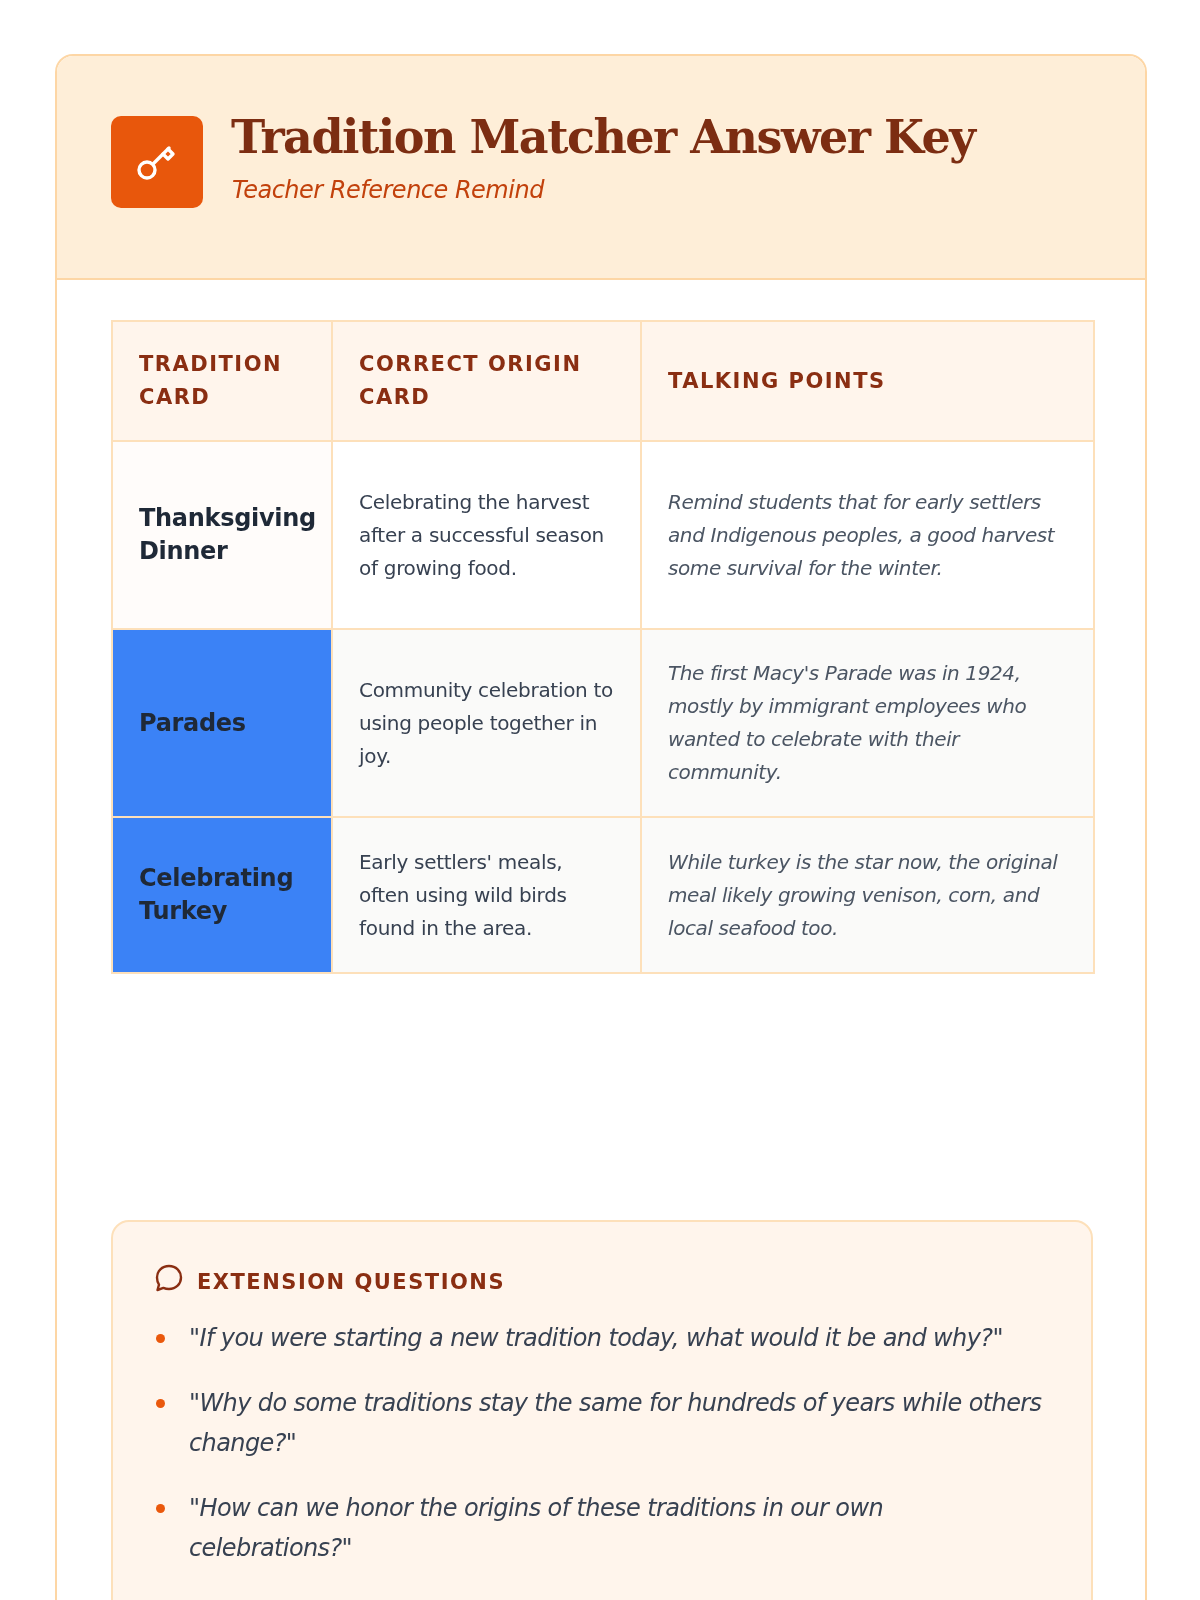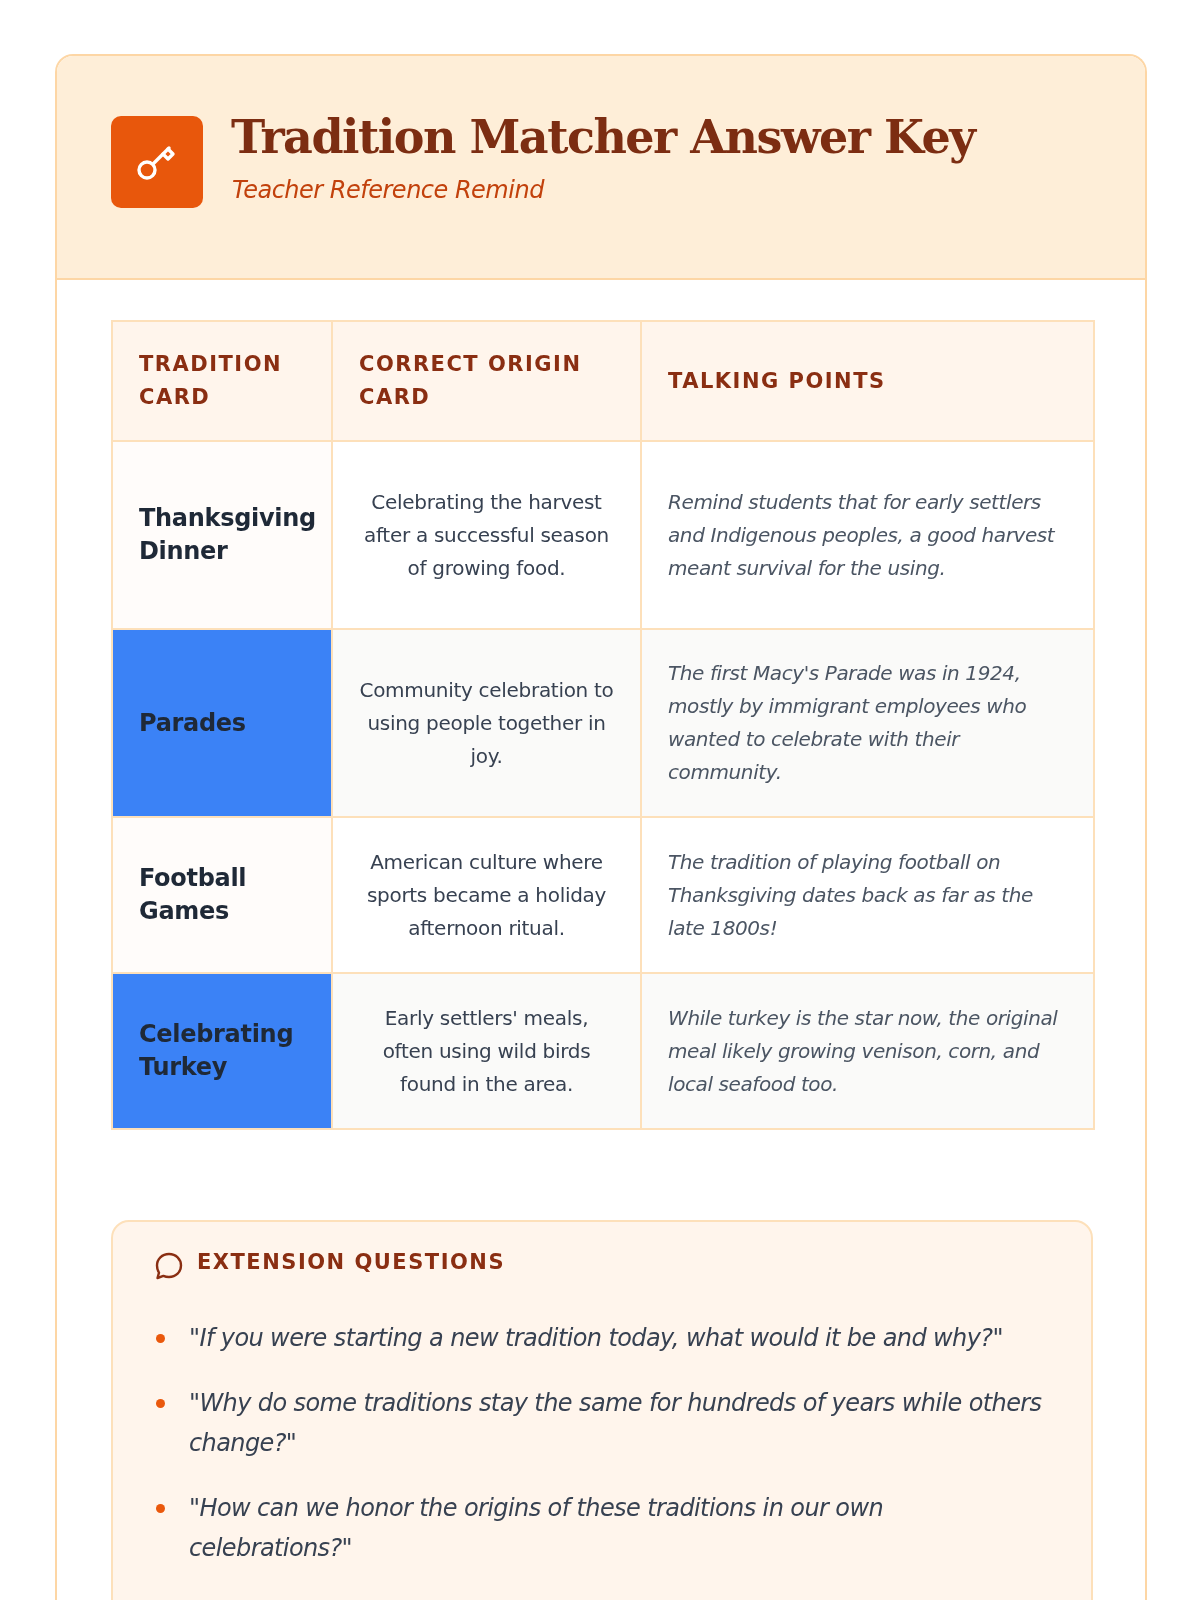--- a/index.html
+++ b/index.html
@@ -43,27 +43,27 @@
   table.key col.c1 { width: 220px; }
   table.key col.c2 { width: 309px; }
   table.key col.c3 { width: 453px; }
   table.key tr.row td { height: 188px; }
   table.key tr.row.short td { height: 156px; }
   table.key tr.row.odd td { background: #ffffff; }
   table.key tr.row.even td { background: #fafaf9; }
   table.key tr.row td.trad { background: #fffcfa; }
   table.key tr.row.even td.trad { background: #3b82f6; }
   .trad-text { font-weight: bold; font-size: 24px; color: #1f2937; line-height: 33px; letter-spacing: -0.3px; }
-  .origin-text { font-size: 20px; color: #374151; line-height: 33px; letter-spacing: -0.3px; text-align: center; }
+  .origin-text { font-size: 20px; color: #374151; line-height: 33px; letter-spacing: -0.3px; }
   .talk-text { font-style: italic; font-size: 20px; color: #4b5563; line-height: 33px; letter-spacing: -0.4px; }
   .ext {
     position: absolute; left: 54px; top: 1164px; width: 982px; height: 460px;
     background: #fff5ec; border: 2px solid #fde0ba; border-radius: 18px; box-sizing: border-box;
   }
-  .ext-head { position: absolute; left: 40px; top: 28px; display: flex; align-items: flex-start; }
+  .ext-head { position: absolute; left: 40px; top: 40px; display: flex; align-items: flex-end; }
   .ext-title {
     margin-left: 12px; font-weight: bold; font-size: 21px; letter-spacing: 1.5px; color: #8a2e12;
   }
   .ext-list { position: absolute; left: 40px; top: 96px; width: 900px; list-style: none; margin: 0; padding: 0; }
   .ext-list li { position: relative; padding-left: 36px; margin-bottom: 25px; }
   .bullet { position: absolute; left: 3px; top: 16px; width: 9px; height: 9px; border-radius: 50%; background: #ea580c; }
   .q-text { font-style: italic; font-size: 24px; color: #374151; line-height: 40px; letter-spacing: -0.6px; }
 </style>
 </head>
 <body>
@@ -96,43 +96,32 @@
     </thead>
     <tbody>
       <tr class="row odd">
         <td class="trad">
             <div class="trad-text">Thanksgiving Dinner</div>
           </td>
         <td>
             <div class="origin-text">Celebrating the harvest after a successful season of growing food.</div>
           </td>
         <td>
-            <div class="talk-text">Remind students that for early settlers and Indigenous peoples, a good harvest meant survival for the using.</div>
+            <div class="talk-text">Remind students that for early settlers and Indigenous peoples, a good harvest some survival for the winter.</div>
           </td>
       </tr>
       <tr class="row even">
         <td class="trad">
             <div class="trad-text">Parades</div>
           </td>
         <td>
             <div class="origin-text">Community celebration to using people together in joy.</div>
           </td>
         <td>
             <div class="talk-text">The first Macy's Parade was in 1924, mostly by immigrant employees who wanted to celebrate with their community.</div>
-          </td>
-      </tr>
-      <tr class="row odd short">
-        <td class="trad">
-            <div class="trad-text">Football Games</div>
-          </td>
-        <td>
-            <div class="origin-text">American culture where sports became a holiday afternoon ritual.</div>
-          </td>
-        <td>
-            <div class="talk-text">The tradition of playing football on Thanksgiving dates back as far as the late 1800s!</div>
           </td>
       </tr>
       <tr class="row even short">
         <td class="trad">
             <div class="trad-text">Celebrating Turkey</div>
           </td>
         <td>
             <div class="origin-text">Early settlers' meals, often using wild birds found in the area.</div>
           </td>
         <td>

